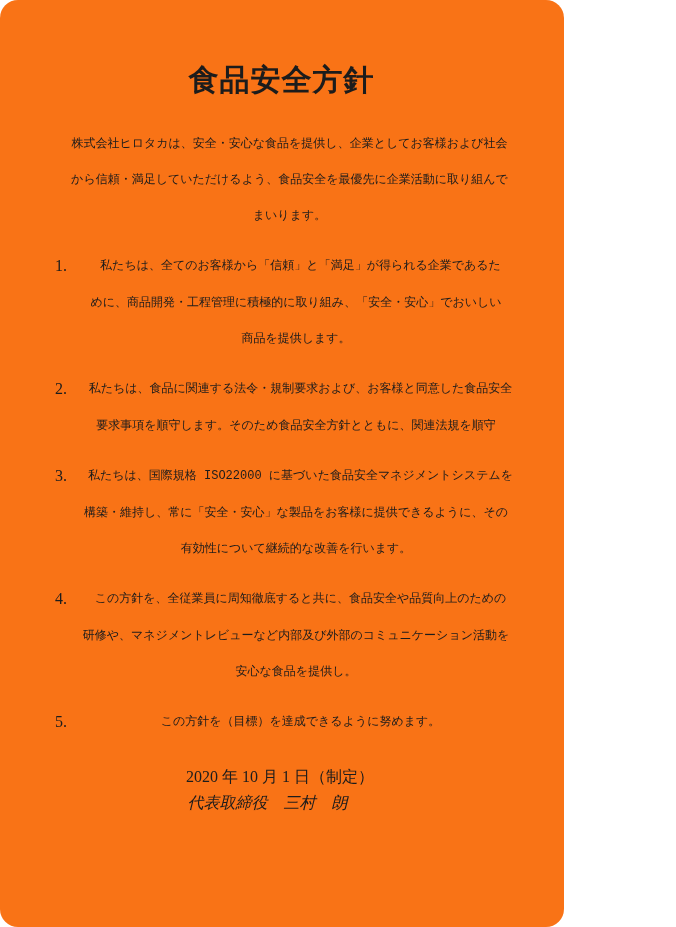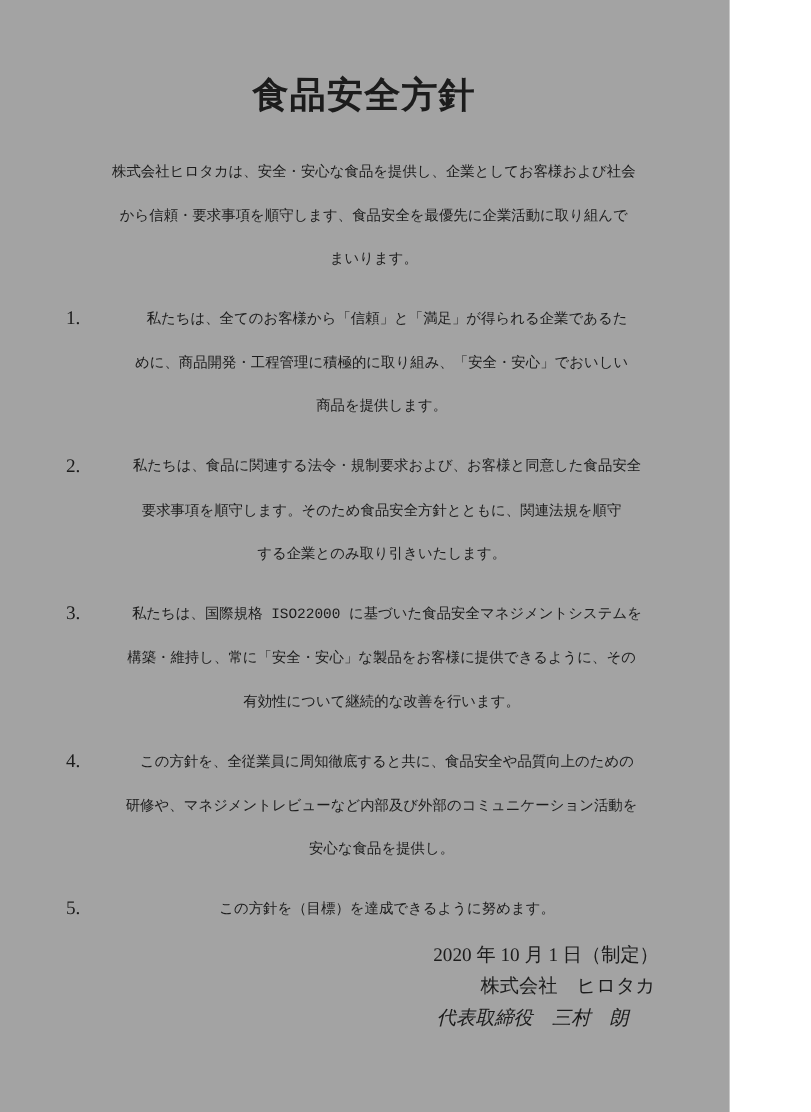--- a/index.html
+++ b/index.html
@@ -9,25 +9,26 @@
   }
   body {
     width: 676px;
     height: 927px;
     font-family: "Liberation Serif", "DejaVu Serif", serif;
     color: #1c1c1c;
     overflow: hidden;
   }
   .page {
     box-sizing: border-box;
-    width: 608px;
+    width: 564px;
     height: 927px;
     padding: 58px 40px 0 55px;
-    background: #a3a3a3;
+    background: #f97316;
     overflow: hidden;
+    border-radius: 18px;
   }
   .title {
     margin: 0;
     font-size: 30px;
     font-weight: 600;
     line-height: 44px;
     text-align: center;
     letter-spacing: 1px;
     
     margin-left: -15px;
@@ -52,22 +53,22 @@
     left: 0;
     top: 0;
     font-size: 16px;
     line-height: 36px;
   }
   .policy-item .item-lines .line:first-child {
     text-indent: 9px;
     font-family: Liberation Mono, monospace;
   }
   .signature {
-    margin-top: 8px;
-    text-align: right;
+    margin-top: 24px;
+    text-align: center;
     padding-right: 19px;
   }
   .signature .sig-line {
     font-size: 16px;
     line-height: 26px;
     white-space: pre;
   }
   .signature .sig-line.company {
     padding-right: 3px;
   }
@@ -78,41 +79,40 @@
 </style>
 </head>
 <body>
 
 <div class="page">
 
   <h1 class="title">食品安全方針</h1>
 
   <div class="intro">
       <div class="line">株式会社ヒロタカは、安全・安心な食品を提供し、企業としてお客様および社会</div>
-      <div class="line">から信頼・要求事項を順守します、食品安全を最優先に企業活動に取り組んで</div>
+      <div class="line">から信頼・満足していただけるよう、食品安全を最優先に企業活動に取り組んで</div>
       <div class="line">まいります。</div>
     </div>
 
   <div>
 
     <div class="policy-item">
       <span class="num">1.</span>
       <div class="item-lines">
           <div class="line">私たちは、全てのお客様から「信頼」と「満足」が得られる企業であるた</div>
           <div class="line">めに、商品開発・工程管理に積極的に取り組み、「安全・安心」でおいしい</div>
           <div class="line">商品を提供します。</div>
         </div>
     </div>
 
     <div class="policy-item">
       <span class="num">2.</span>
       <div class="item-lines">
           <div class="line">私たちは、食品に関連する法令・規制要求および、お客様と同意した食品安全</div>
           <div class="line">要求事項を順守します。そのため食品安全方針とともに、関連法規を順守</div>
-          <div class="line">する企業とのみ取り引きいたします。</div>
         </div>
     </div>
 
     <div class="policy-item">
       <span class="num">3.</span>
       <div class="item-lines">
           <div class="line">私たちは、国際規格 ISO22000 に基づいた食品安全マネジメントシステムを</div>
           <div class="line">構築・維持し、常に「安全・安心」な製品をお客様に提供できるように、その</div>
           <div class="line">有効性について継続的な改善を行います。</div>
         </div>
@@ -131,17 +131,16 @@
       <span class="num">5.</span>
       <div class="item-lines">
           <div class="line">この方針を（目標）を達成できるように努めます。</div>
         </div>
     </div>
 
   </div>
 
   <div class="signature">
     <div class="sig-line date">2020 年 10 月 1 日（制定）</div>
-    <div class="sig-line company">株式会社　ヒロタカ</div>
     <div class="sig-line representative">代表取締役　三村　朗</div>
   </div>
 
 </div>
 
 </body></html>

